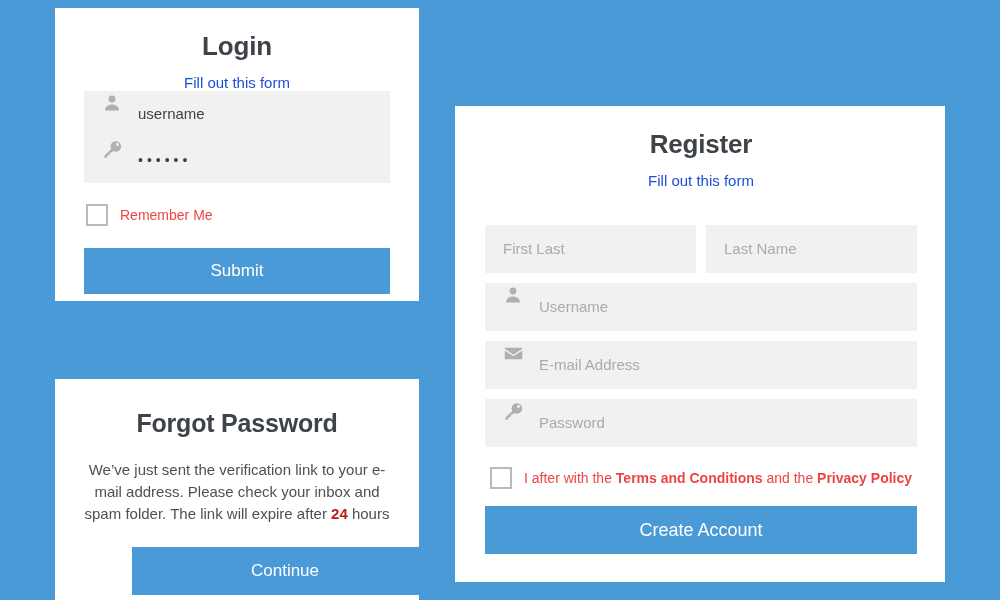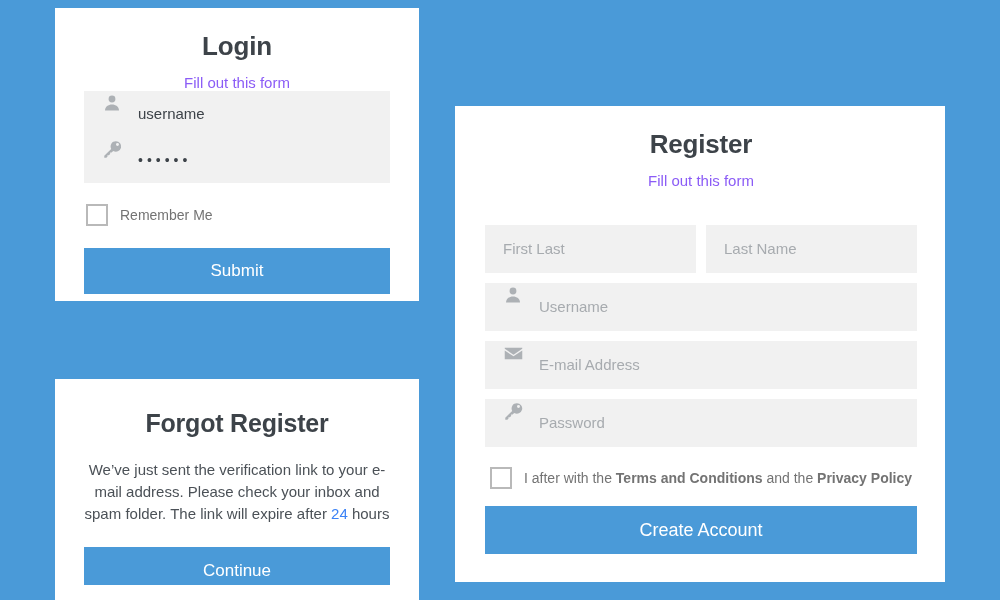--- a/index.html
+++ b/index.html
@@ -56,21 +56,21 @@
     font-weight: bold;
     letter-spacing: -0.2px;
   }
 
   #login-card .card-title { font-size: 26px; line-height: 32px; }
   #register-card .card-title { font-size: 26px; line-height: 32px; }
   #forgot-card .card-title { font-size: 25px; line-height: 32px; }
 
   .card-subtitle {
     text-align: center;
-    color: #8b5cf6;
+    color: #1d4ed8;
     font-size: 15px;
     margin-top: 12px;
   }
 
   
   .field {
     background: #f1f1f1;
     height: 46px;
     display: flex;
     align-items: flex-start;
@@ -120,21 +120,21 @@
   .checkbox {
     width: 22px;
     height: 22px;
     flex: 0 0 22px;
     border: 2px solid #b9b9b9;
     background: #ffffff;
   }
 
   .check-label {
     font-size: 14px;
-    color: #737373;
+    color: #ef4444;
     margin-left: 12px;
     white-space: nowrap;
   }
 
   .check-label b { font-weight: bold; }
 
   #login-remember { margin-top: 21px; margin-left: 2px; }
 
   
   .btn {
@@ -146,32 +146,32 @@
     font-family: "Liberation Sans", sans-serif;
     font-weight: normal;
     font-size: 17px;
     height: 46px;
     line-height: 46px;
     text-align: center;
     cursor: pointer;
   }
 
   #login-submit { margin-top: 22px; }
-  #forgot-continue { margin-top: 22px; height: 38px; line-height: 48px; }
+  #forgot-continue { margin-top: 22px; height: 48px; line-height: 48px; margin-left: 48px; }
   #register-submit { margin-top: 17px; height: 48px; line-height: 48px; font-size: 18px; }
 
   
   .forgot-body {
     text-align: center;
     font-size: 15px;
     line-height: 22px;
     color: #4b5157;
     margin-top: 20px;
   }
-  .forgot-body b { font-weight: normal; color: #3b82f6; }
+  .forgot-body b { font-weight: bold; color: #b91c1c; }
 
   
   .name-row {
     display: flex;
     gap: 10px;
     margin-top: 26px;
   }
 
   .name-row .field {
     margin-top: 0;
@@ -216,21 +216,21 @@
   <div class="check-row" id="login-remember">
     <span class="checkbox"></span>
     <span class="check-label">Remember Me</span>
   </div>
 
   <button class="btn" id="login-submit">Submit</button>
 </div>
 
 <div class="card" id="forgot-card">
 
-  <div class="card-title">Forgot Register</div>
+  <div class="card-title">Forgot Password</div>
 
   <div class="forgot-body">
     <span>We’ve just sent the verification link to your e-mail</span>
     <span>address. Please check your inbox and spam folder.</span>
     <span>The link will expire after </span><b>24</b><span> hours</span>
   </div>
 
   <button class="btn" id="forgot-continue">Continue</button>
 </div>
 

